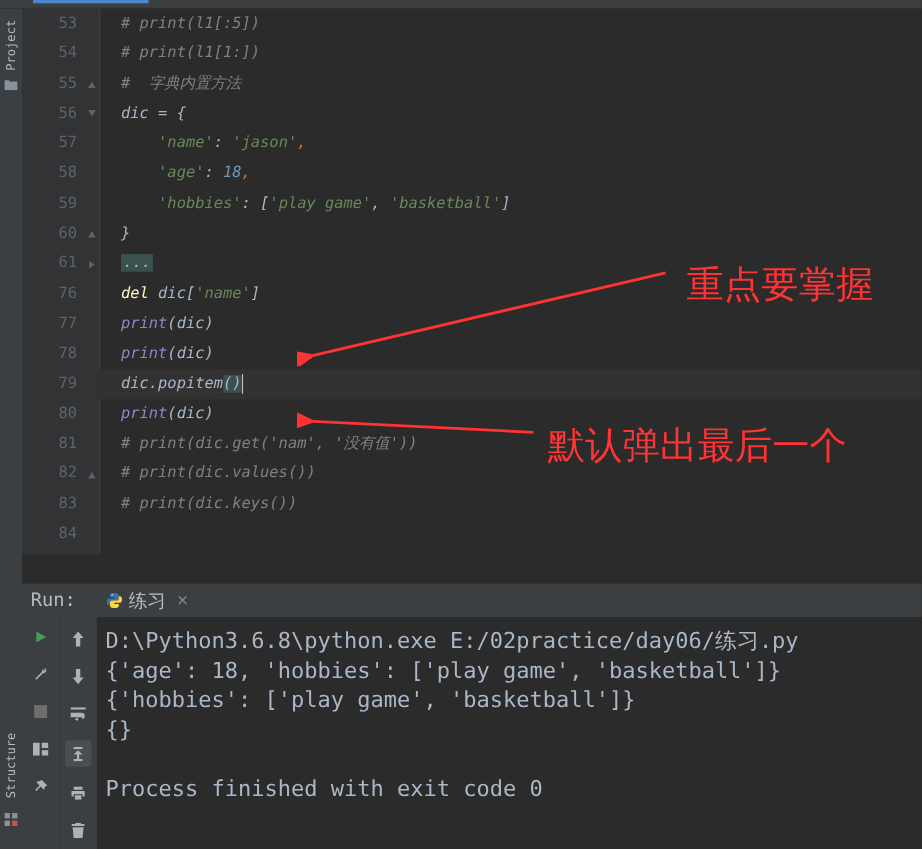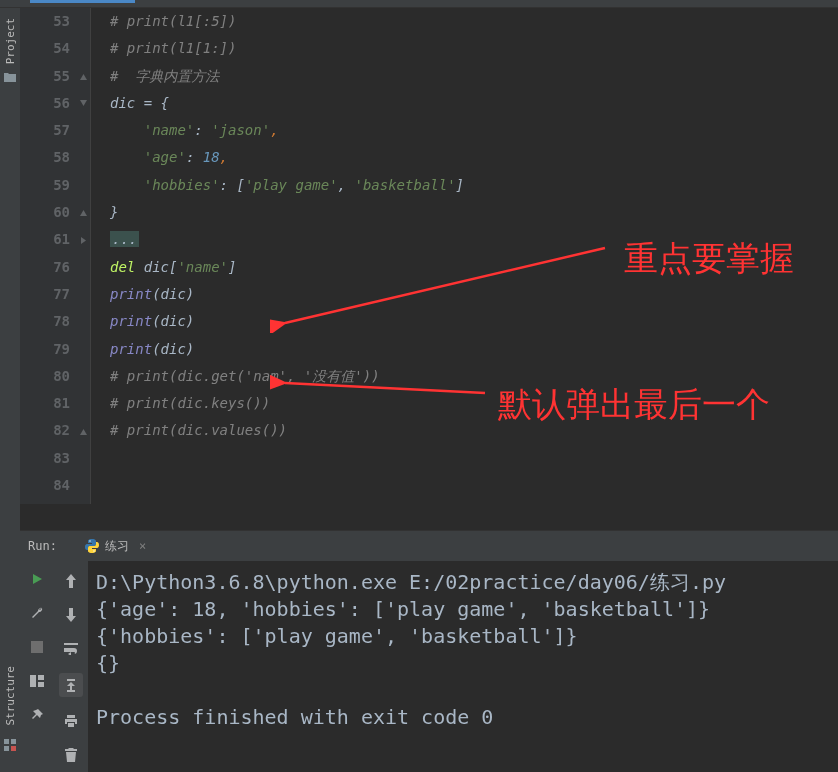--- a/index.html
+++ b/index.html
@@ -61,21 +61,20 @@
       top: 8px;
       width: 818px;
       height: 496px;
       background: #2b2b2b;
       display: flex;
     }
     .gutter {
       width: 70px;
       background: #313335;
       padding-top: 0;
-      font-weight: bold;
     }
     .line-number {
       height: 27.3px;
       text-align: right;
       padding-right: 20px;
       color: #606366;
       font-size: 14px;
       line-height: 27.3px;
       position: relative;
     }
@@ -109,21 +108,21 @@
     }
     .indent-guide {
       position: absolute;
       left: 0;
       top: 0;
       bottom: 0;
       width: 1px;
       background: #404040;
     }
     .c-comment { color: #808080; }
-    .c-keyword { color: #bef264; }
+    .c-keyword { color: #fef9c3; }
     .c-string { color: #6a8759; }
     .c-number { color: #6897bb; }
     .c-func { color: #8888c6; }
     .c-ident { color: #a9b7c6; margin-top: 43px; }
     .c-punct { color: #cc7832; }
     .c-fold { background: #3b514d; color: #a9b7c6; padding: 0 2px; }
     .paren-highlight { background: #3b514d; }
     .cursor {
       display: inline-block;
       width: 1px;
@@ -151,21 +150,21 @@
       height: 242px;
       background: #2b2b2b;
       border-top: 1px solid #323232;
     }
     .run-header {
       height: 30px;
       background: #3c3f41;
       display: flex;
       align-items: center;
       padding-left: 8px;
-      font-size: 12px;
+      font-size: 17px;
     }
     .run-label {
       color: #bbbbbb;
       margin-right: 20px;
     }
     .run-tab {
       display: flex;
       align-items: center;
       gap: 6px;
       背景: #2b2b2b;
@@ -299,24 +298,25 @@
       <div class="code-line"><span class="c-comment">#  字典内置方法</span></div>
       <div class="code-line"><span class="c-ident">dic = {</span></div>
       <div class="code-line">    <span class="c-string">'name'</span><span class="c-ident">: </span><span class="c-string">'jason'</span><span class="c-punct">,</span></div>
       <div class="code-line">    <span class="c-string">'age'</span><span class="c-ident">: </span><span class="c-number">18</span><span class="c-punct">,</span></div>
       <div class="code-line">    <span class="c-string">'hobbies'</span><span class="c-ident">: [</span><span class="c-string">'play game'</span><span class="c-ident">, </span><span class="c-string">'basketball'</span><span class="c-ident">]</span></div>
       <div class="code-line"><span class="c-ident">}</span></div>
       <div class="code-line"><span class="c-fold">...</span></div>
       <div class="code-line"><span class="c-keyword">del </span><span class="c-ident">dic[</span><span class="c-string">'name'</span><span class="c-ident">]</span></div>
       <div class="code-line"><span class="c-func">print</span><span class="c-ident">(dic)</span></div>
       <div class="code-line"><span class="c-func">print</span><span class="c-ident">(dic)</span></div>
+      <div class="code-line highlight"><span class="c-ident">dic.popitem</span><span class="paren-highlight">(</span><span class="paren-highlight">)</span><span class="cursor"></span></div>
       <div class="code-line"><span class="c-func">print</span><span class="c-ident">(dic)</span></div>
       <div class="code-line"><span class="c-comment"># print(dic.get('nam', '没有值'))</span></div>
+      <div class="code-line"><span class="c-comment"># print(dic.values())</span></div>
       <div class="code-line"><span class="c-comment"># print(dic.keys())</span></div>
-      <div class="code-line"><span class="c-comment"># print(dic.values())</span></div>
     </div>
 
   <svg class="annotation" style="left:250px;top:225px" width="340" height="100">
     <defs>
         <marker id="ah1" markerWidth="12" markerHeight="10" refX="1" refY="5" orient="auto">
           <polygon points="12,0 0,5 12,10" fill="#ff3333"></polygon>
         </marker>
       </defs>
     <line x1="335" y1="15" x2="15" y2="90" stroke="#ff3333" stroke-width="2.5" marker-end="url(#ah1)"></line>
   </svg>

